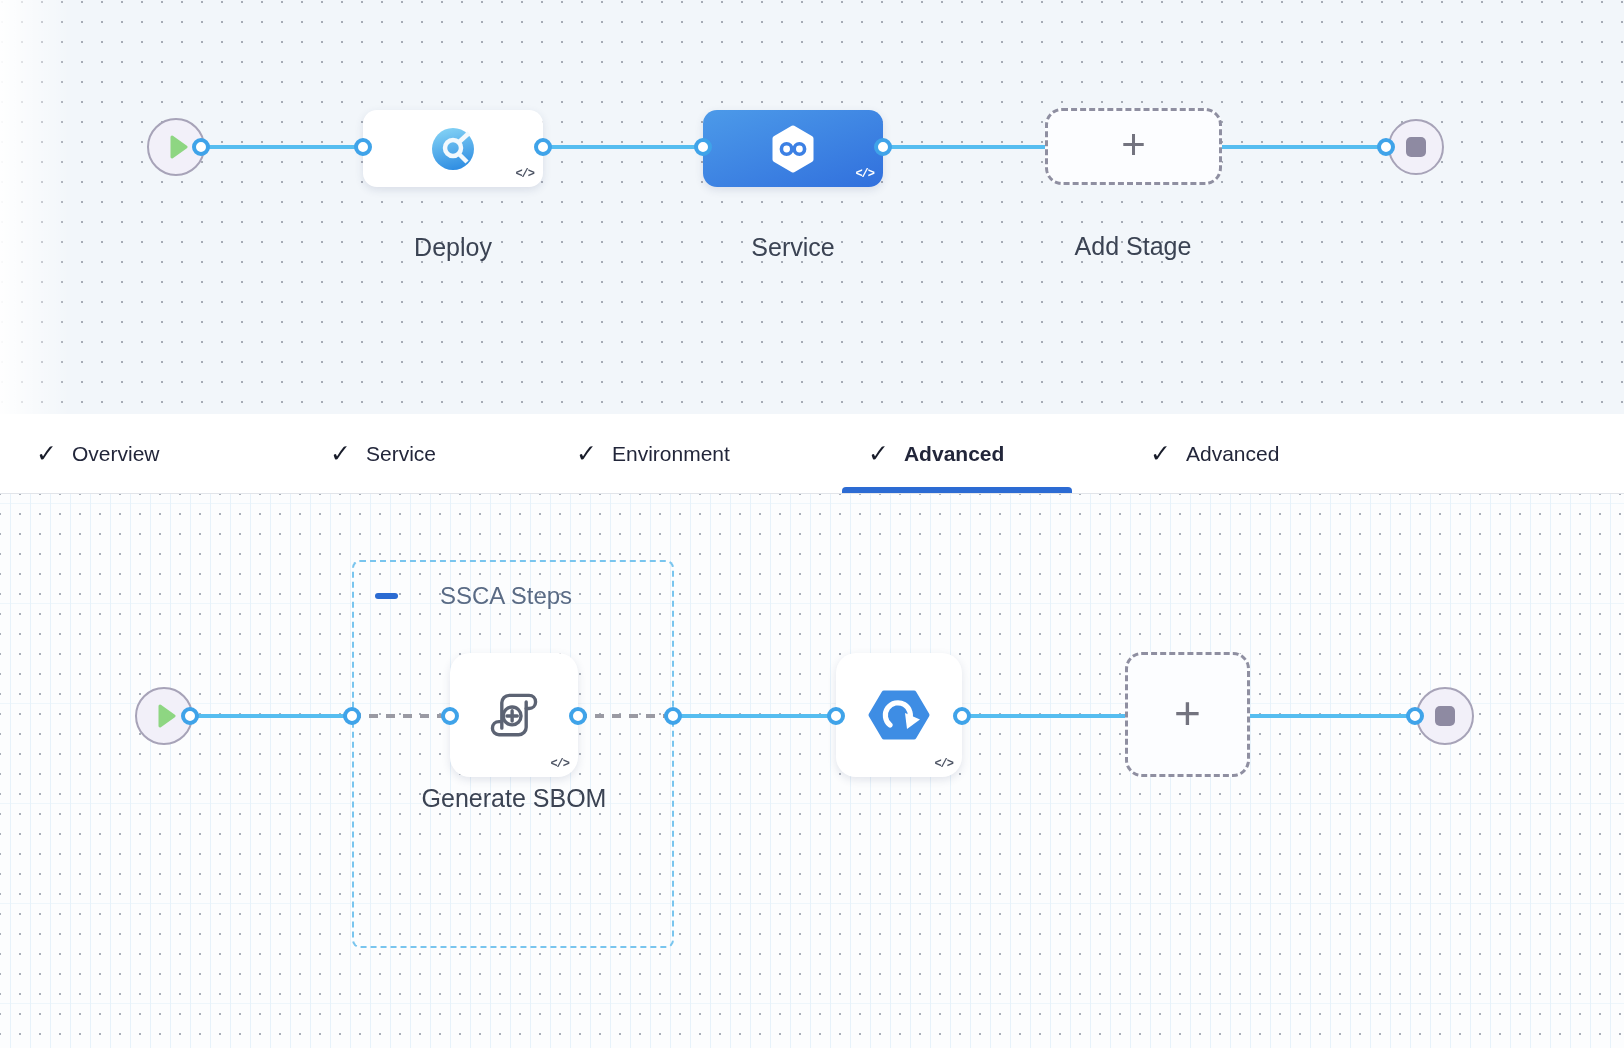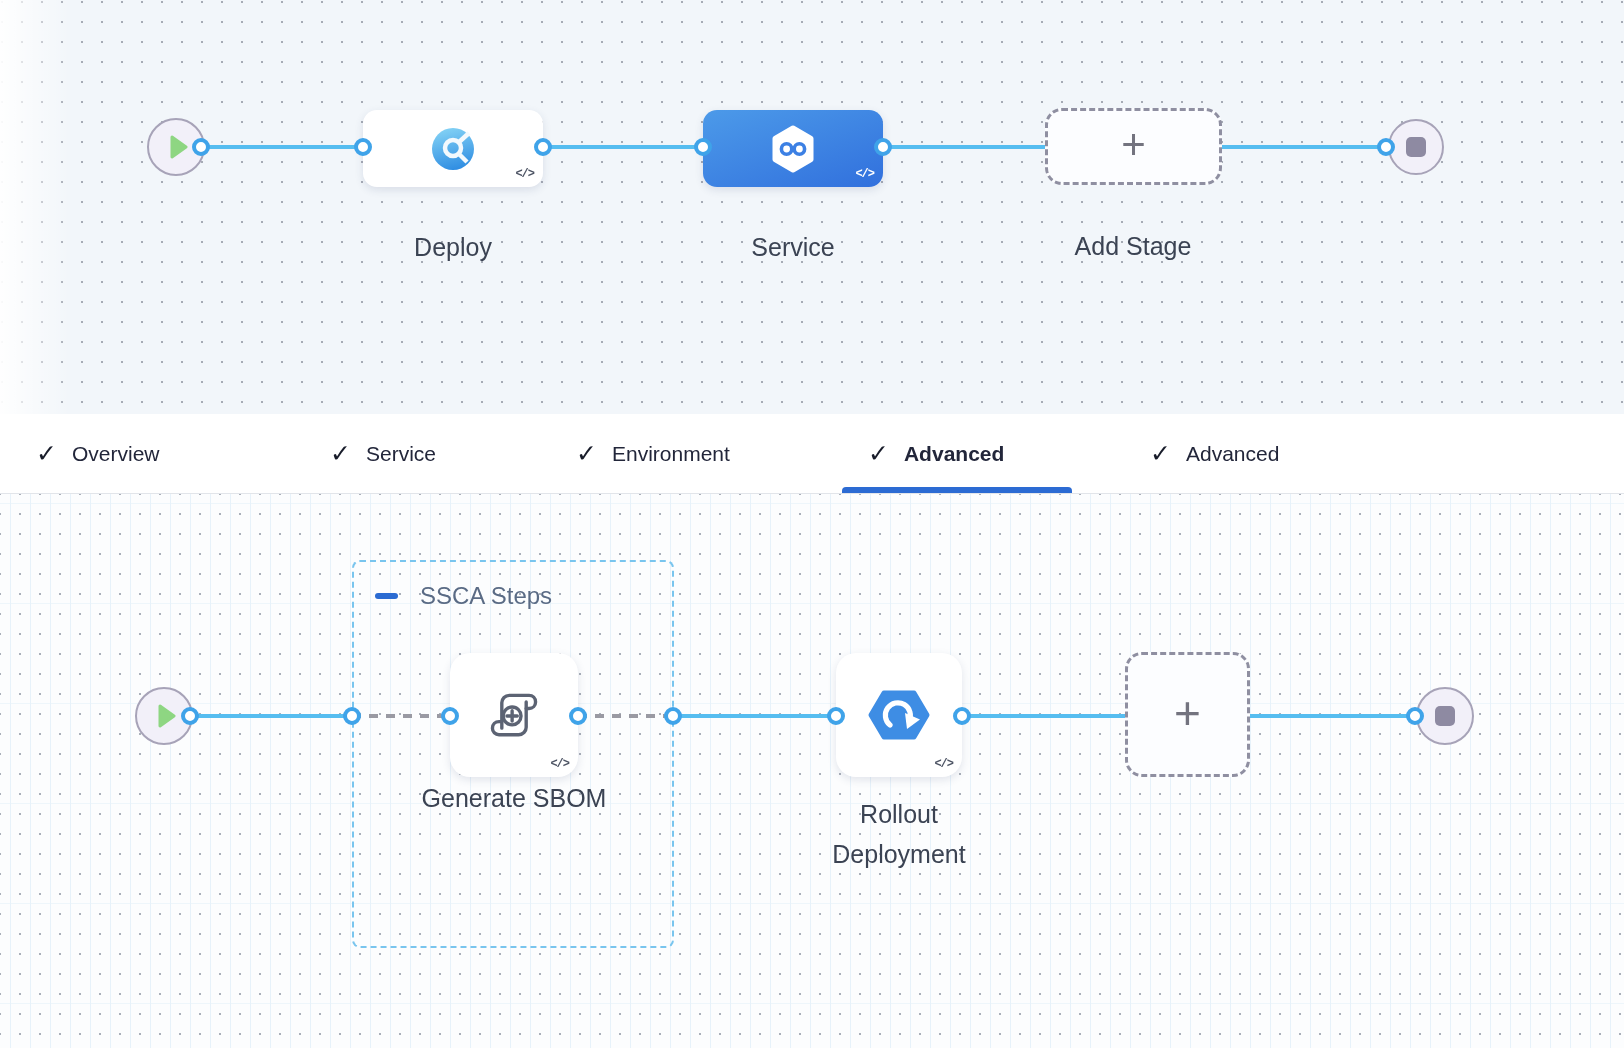--- a/index.html
+++ b/index.html
@@ -61,21 +61,21 @@
   .check{font-size:25px;font-weight:700;color:#181c2a;margin-right:15px;}
   .tab-label{font-size:21px;color:#22263a;}
   .tab.active .tab-label{font-weight:700;}
   .tab-underline{position:absolute;bottom:0;height:6px;background:#2c6bd3;
     border-radius:4px 4px 0 0;}
   
   .group-box{position:absolute;border:2px dashed #79c5ee;border-radius:8px;z-index:0;
     box-sizing:border-box;}
   .collapse-bar{position:absolute;width:23px;height:6px;border-radius:3px;
     background:#2b6bd2;z-index:2;}
-  .group-label{position:absolute;font-size:24px;color:#5a6b85;z-index:2;}
+  .group-label{position:absolute;font-size:24px;color:#5a6b85;z-index:2;margin-left:20px;}
 </style>
 </head>
 <body>
 
 <div class="screen">
 
   <section class="canvas canvas-top">
     <div class="hline" style="left:201px;top:145px;width:162px"></div>
     <div class="hline" style="left:543px;top:145px;width:160px"></div>
     <div class="hline" style="left:883px;top:145px;width:503px"></div>
@@ -205,16 +205,15 @@
     <span class="port" style="left:181px;top:213px"></span>
     <span class="port" style="left:343px;top:213px"></span>
     <span class="port" style="left:441px;top:213px"></span>
     <span class="port" style="left:569px;top:213px"></span>
     <span class="port" style="left:664px;top:213px"></span>
     <span class="port" style="left:827px;top:213px"></span>
     <span class="port" style="left:953px;top:213px"></span>
     <span class="port" style="left:1406px;top:213px"></span>
 
     <div class="stage-label step-label" style="left:404px;top:284px;width:220px">Generate SBOM</div>
-    <div class="stage-label step-label" style="left:809px;top:300px;width:180px">Rollout Deployment</div>
   </section>
 
 </div>
 
 </body></html>

